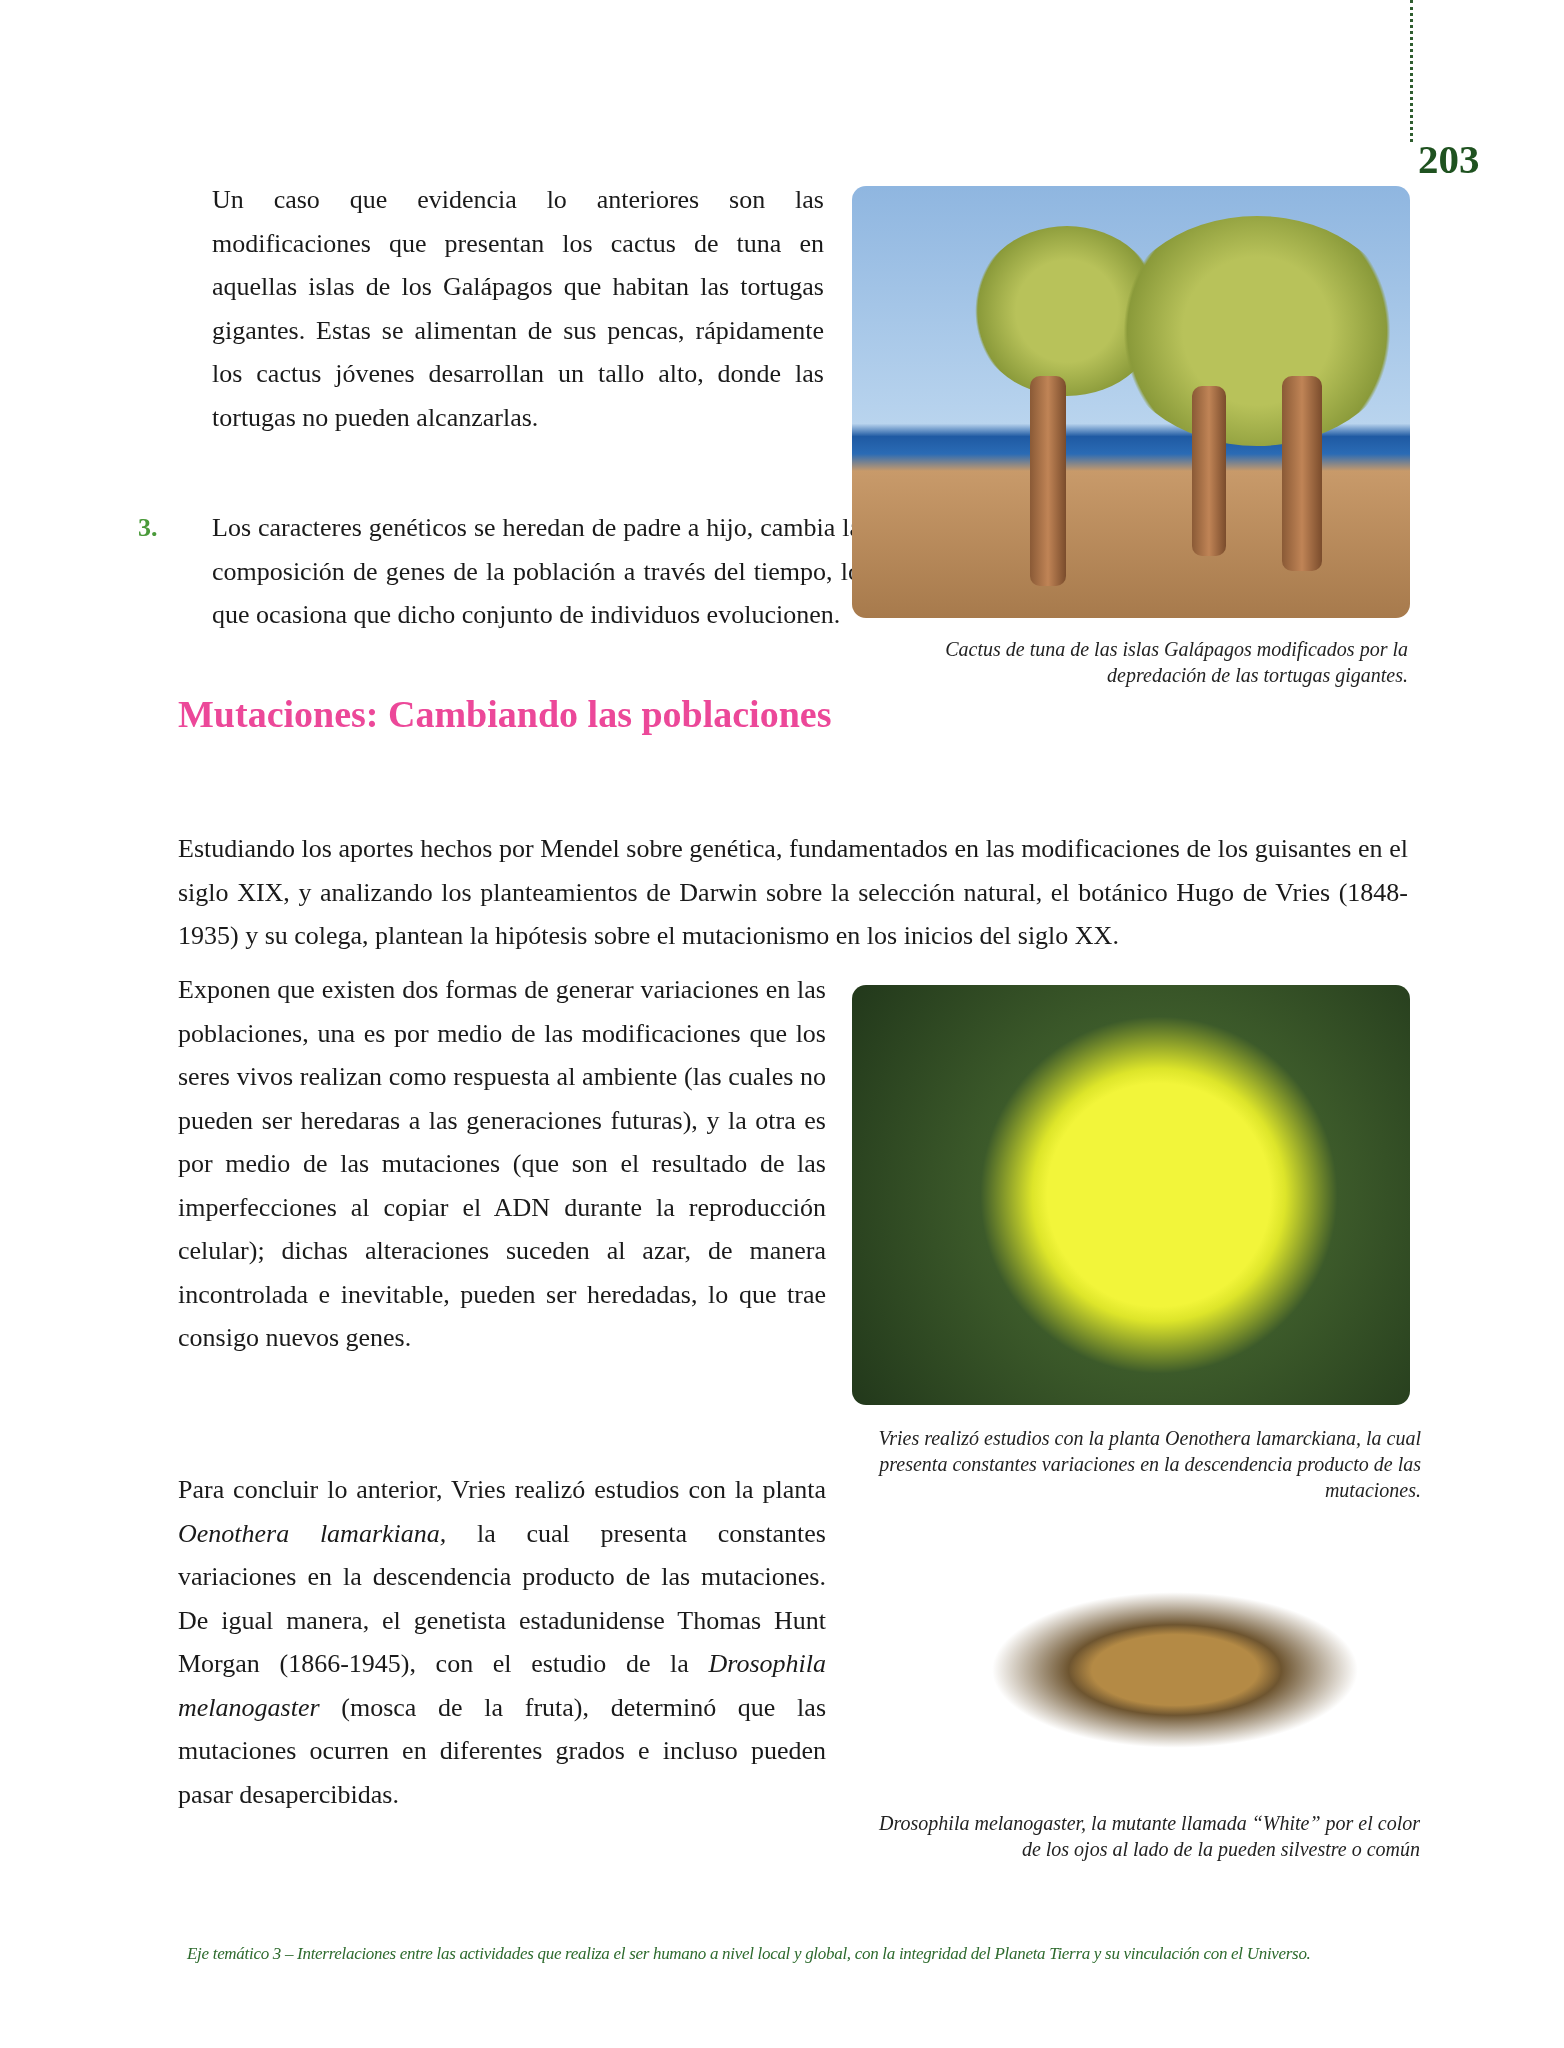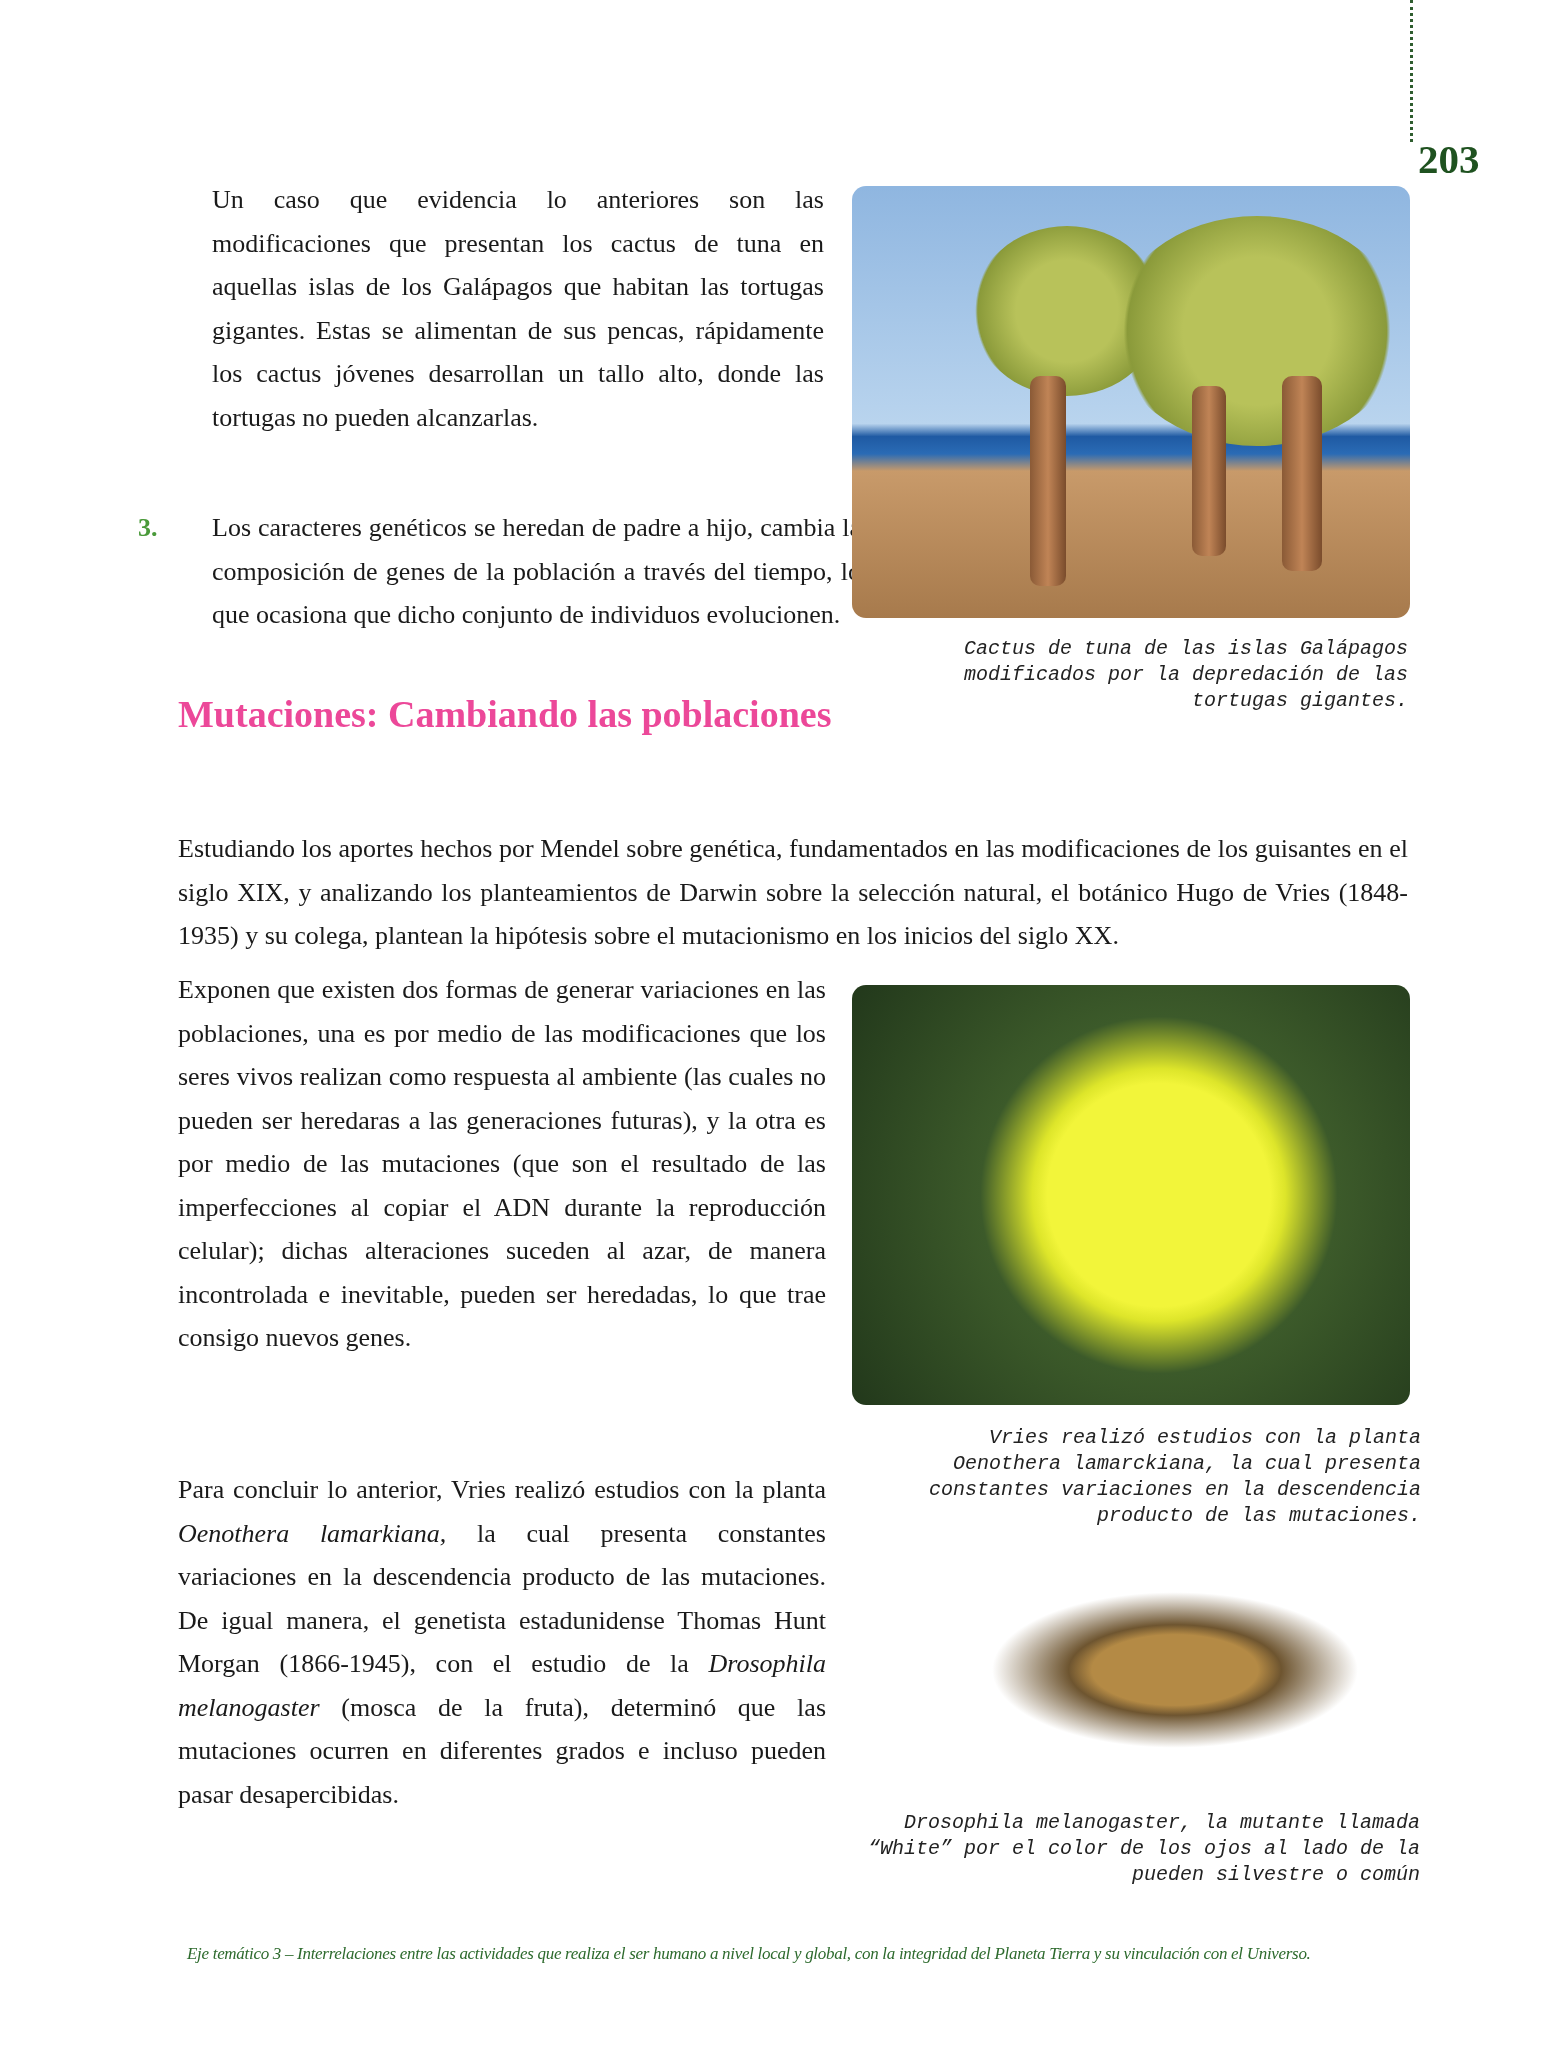--- a/index.html
+++ b/index.html
@@ -20,21 +20,21 @@
   .para3 { left: 178px; top: 1468px; width: 648px; }
   .fig { position: absolute; border-radius: 14px; overflow: hidden; }
   .fig-cactus { left: 852px; top: 186px; width: 558px; height: 432px;
     background: linear-gradient(#8fb6e0 0%, #b9d4ee 55%, #1f5aa3 58%, #2a6bb5 62%, #c89a6a 66%, #a77a4c 100%); }
   .fig-flower { left: 852px; top: 985px; width: 558px; height: 420px;
     background: radial-gradient(circle at 55% 50%, #f2f53a 0 30%, #dde52a 34%, #3c5a2a 48%, #22381b 100%); }
   .fig-fly { left: 940px; top: 1570px; width: 470px; height: 200px;
     background: radial-gradient(ellipse at 50% 50%, #b48a45 0 25%, #6e5530 32%, #ffffff 55%); }
   .trunk { position: absolute; background: linear-gradient(90deg, #8a5a36, #c08456, #7a4c2c); border-radius: 10px; }
   .crown { position: absolute; border-radius: 50%; background: radial-gradient(circle, #b8c25a 0 40%, #8a9a3a 70%, transparent 72%); }
-  .cap { position: absolute; font-style: italic; font-size: 20px; line-height: 26px; text-align: right; color: #222; font-family: Liberation Mono, monospace; }
+  .cap { position: absolute; font-style: italic; font-size: 20px; line-height: 26px; text-align: right; color: #222; }
   .cap1 { left: 860px; top: 636px; width: 548px; }
   .cap2 { left: 860px; top: 1425px; width: 548px; margin-left: 13px; }
   .cap3 { left: 860px; top: 1810px; width: 560px; }
   .footer { position: absolute; left: 170px; top: 1944px; width: 1260px; font-style: italic; font-size: 17px;
             color: #2d6a2d; white-space: nowrap; letter-spacing: -0.3px; margin-left: 17px; }
   i { font-style: italic; }
 </style>
 </head>
 <body>
 

